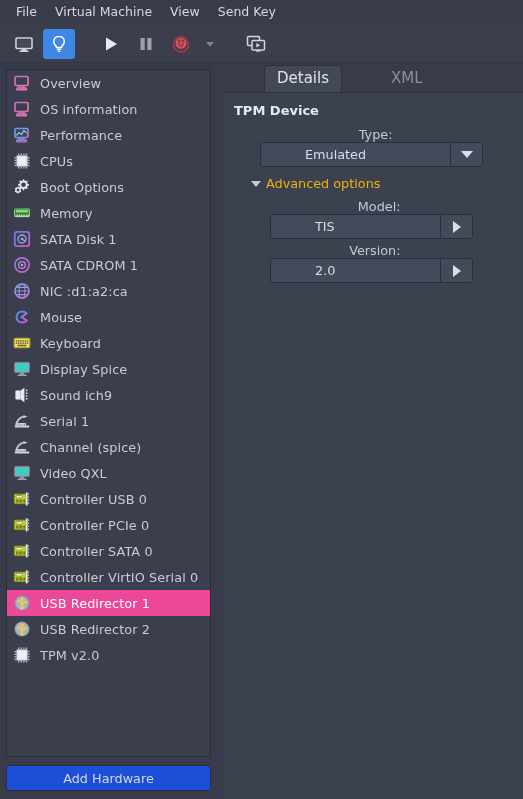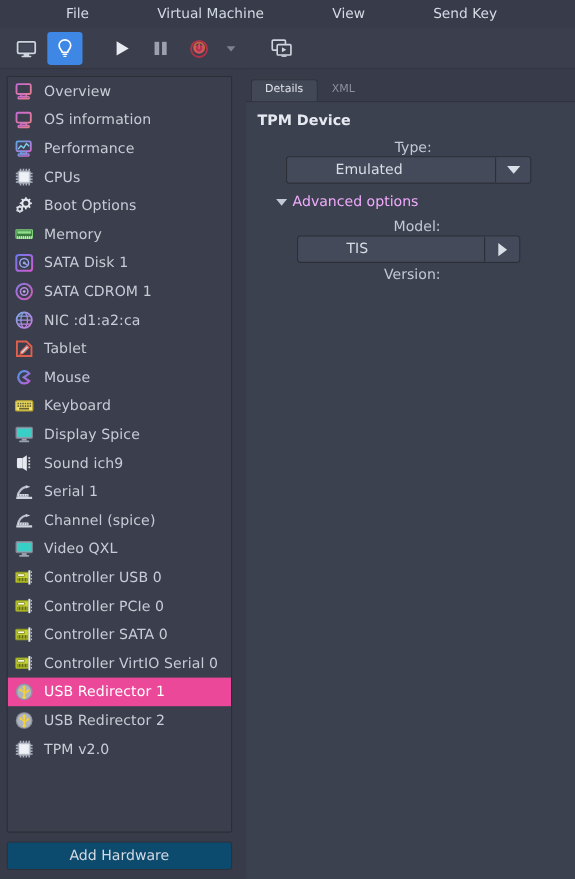--- a/index.html
+++ b/index.html
@@ -21,21 +21,20 @@
     padding-left: 9px;
     gap: 0px;
   }
   .menu-item {
     color: #d3dae3;
     font-size: 12.5px;
     padding: 3px 11px 4px 7px;
     line-height: 1;
     cursor: default;
     white-space: nowrap;
-    margin-left: 44px;
   }
 
   
   #toolbar {
     height: 38px;
     background: #3b3f4d;
     display: flex;
     align-items: center;
     padding-left: 8px;
     gap: 3px;
@@ -95,21 +94,21 @@
   }
   .hw-row.selected .hw-label { color: #ffffff; }
   .hw-ico {
     width: 18px; height: 18px;
     flex: 0 0 18px;
     display:flex; align-items:center; justify-content:center;
   }
   #add-hw {
     margin-top: 8px;
     height: 26px;
-    background: #0c4a6e;
+    background: #1d4ed8;
     border: 1px solid #2d303a;
     border-radius: 3px;
     color: #d3dae3;
     font-size: 12.8px;
     display: flex; align-items: center; justify-content: center;
     cursor: default;
   }
 
   
   #splitter {
@@ -128,27 +127,28 @@
   }
   #tabstrip {
     display: flex;
     align-items: flex-end;
     height: 24px;
     border-bottom: 1px solid #2f323c;
     padding-left: 4px;
   }
   .tab {
     padding: 3px 12px 4px 12px;
-    font-size: 10px;
+    font-size: 15px;
     color: #8b909c;
     border: 1px solid transparent;
     border-bottom: none;
     border-radius: 3px 3px 0 0;
     cursor: default;
     line-height: 1.25;
+    margin-left: 36px;
   }
   .tab.active {
     background: #434857;
     color: #e0e4ea;
     border-color: #2f323c;
   }
   #detailbody {
     flex: 1;
     background: #3c4150;
     padding: 9px 14px 0 10px;
@@ -198,21 +198,21 @@
     cursor: default;
   }
   .expander {
     display: flex;
     align-items: center;
     gap: 5px;
     margin: 9px 0 8px 17px;
     cursor: default;
   }
   .expander-label {
-    color: #f0abfc;
+    color: #eab308;
     font-size: 12.8px;
   }
   .tri-down {
     width: 0; height: 0;
     border-left: 5px solid transparent;
     border-right: 5px solid transparent;
     border-top: 6px solid #c3c9d4;
   }
   .tri-right {
     width: 0; height: 0;
@@ -453,29 +453,20 @@
         <circle cx="9" cy="9" r="7" fill="none" stroke="url(#g5)" stroke-width="1.5"></circle>
         <ellipse cx="9" cy="9" rx="3" ry="7" fill="none" stroke="url(#g5)" stroke-width="1.1"></ellipse>
         <path d="M2 9 H16 M3.1 5.4 H14.9 M3.1 12.6 H14.9" stroke="url(#g5)" stroke-width="1.1"></path>
             </svg>
           </span>
           <span class="hw-label">NIC :d1:a2:ca</span>
         </div>
         <div class="hw-row">
           <span class="hw-ico">
             <svg width="18" height="18" viewBox="0 0 18 18">
-              <path d="M2.4 2.4 H11 L15.6 7 V15.6 H2.4 Z" fill="none" stroke="#e0604e" stroke-width="1.7"></path>
-        <path d="M6 11.5 L11.5 6 L13.4 7.9 L7.9 13.4 L5.4 14 Z" fill="#c9d0da" stroke="#e0604e" stroke-width="1"></path>
-            </svg>
-          </span>
-          <span class="hw-label">Tablet</span>
-        </div>
-        <div class="hw-row">
-          <span class="hw-ico">
-            <svg width="18" height="18" viewBox="0 0 18 18">
               <defs>
                 <linearGradient id="g6" x1="0" y1="0" x2="1" y2="1">
                   <stop offset="0" stop-color="#4a9ae8"></stop>
                   <stop offset="1" stop-color="#c45ad8"></stop>
                 </linearGradient>
               </defs>
         <path d="M13.6 5.6 A5.6 5.6 0 1 0 13.6 12.4 L8.6 9 Z" fill="none" stroke="url(#g6)" stroke-width="2"></path>
         <path d="M4.2 9 H13.6" stroke="url(#g6)" stroke-width="1.8"></path>
             </svg>
           </span>
@@ -743,17 +734,23 @@
         <div class="combo" style="width:203px">
           <div class="combo-text">TIS</div>
           <div class="combo-btn">
             <span class="tri-right"></span>
           </div>
         </div>
       </div>
 
       <div class="field-row">
         <div class="field-label" style="width:72px">Version:</div>
+        <div class="combo" style="width:203px">
+          <div class="combo-text">2.0</div>
+          <div class="combo-btn">
+            <span class="tri-right"></span>
+          </div>
+        </div>
       </div>
 
     </div>
   </div>
 </div>
 
 </body></html>

